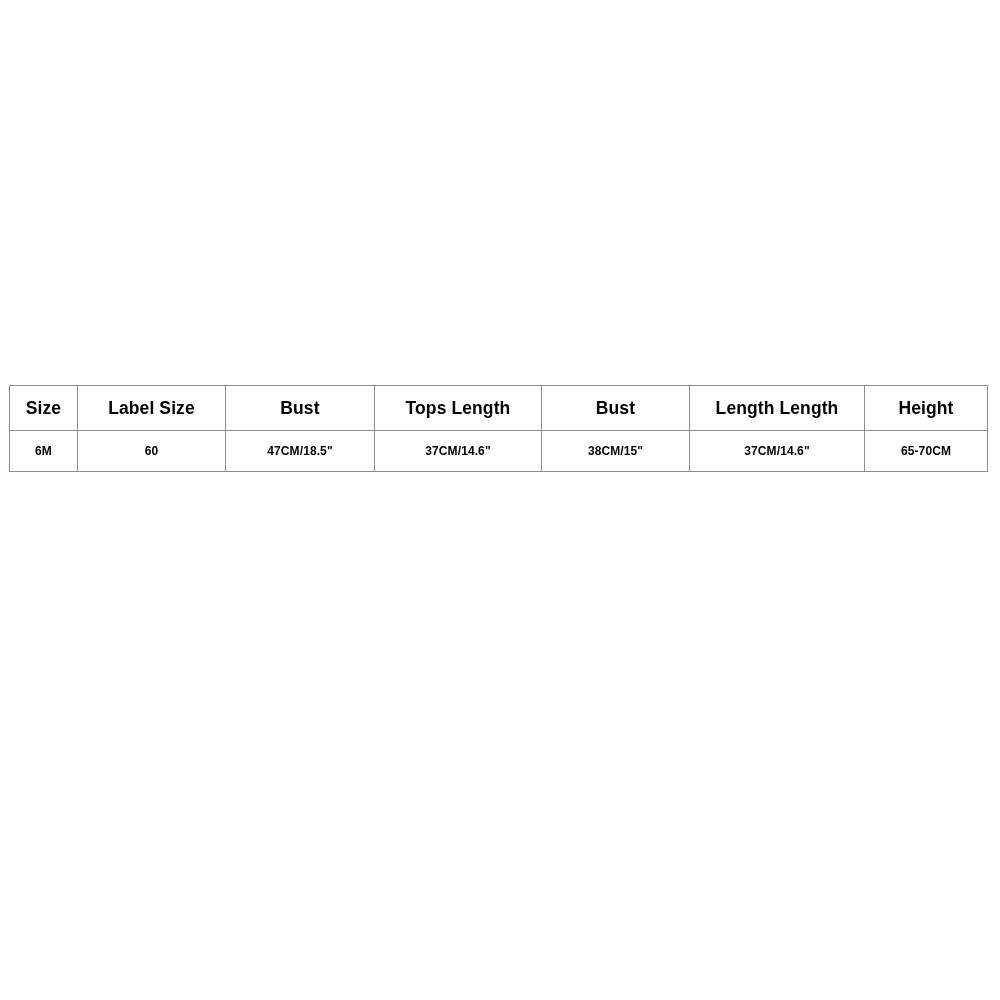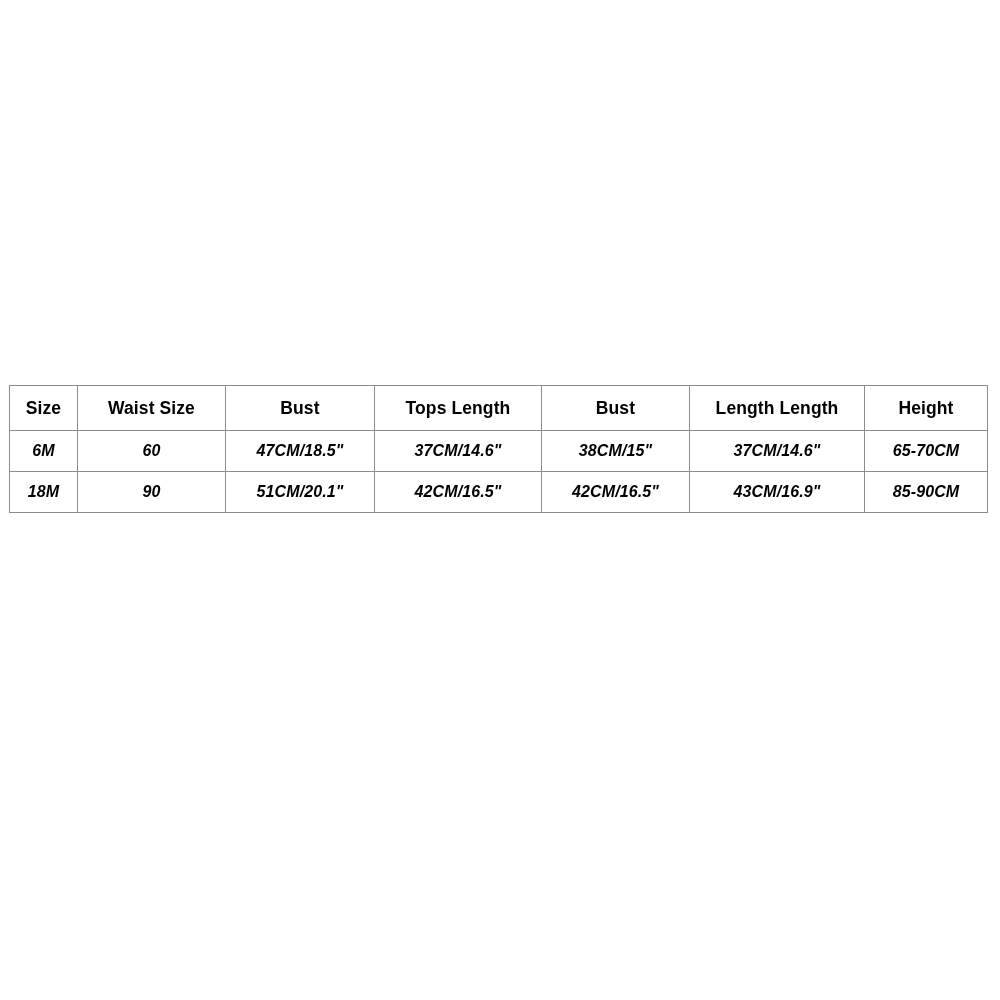--- a/index.html
+++ b/index.html
@@ -44,23 +44,22 @@
   }
 
   table.size-chart thead th {
     height: 44px;
     font-size: 17.5px;
     letter-spacing: 0.1px;
   }
 
   table.size-chart tbody td {
     height: 40px;
-    font-size: 16px;
+    font-size: 12px;
     letter-spacing: 0.1px;
-    font-style: italic;
   }
 
   
   col.c-size   { width: 68px;  }
   col.c-label  { width: 148px; }
   col.c-bust   { width: 149px; }
   col.c-tops   { width: 167px; }
   col.c-waist  { width: 148px; }
   col.c-pants  { width: 175px; }
   col.c-height { width: 123px; }
@@ -75,42 +74,33 @@
       <col class="c-label">
       <col class="c-bust">
       <col class="c-tops">
       <col class="c-waist">
       <col class="c-pants">
       <col class="c-height">
     </colgroup>
     <thead>
       <tr>
         <th>Size</th>
-        <th>Waist Size</th>
+        <th>Label Size</th>
         <th>Bust</th>
         <th>Tops Length</th>
         <th>Bust</th>
         <th>Length Length</th>
         <th>Height</th>
       </tr>
     </thead>
     <tbody>
       <tr>
         <td>6M</td>
         <td>60</td>
         <td>47CM/18.5"</td>
         <td>37CM/14.6"</td>
         <td>38CM/15"</td>
         <td>37CM/14.6"</td>
         <td>65-70CM</td>
       </tr>
-      <tr>
-        <td>18M</td>
-        <td>90</td>
-        <td>51CM/20.1"</td>
-        <td>42CM/16.5"</td>
-        <td>42CM/16.5"</td>
-        <td>43CM/16.9"</td>
-        <td>85-90CM</td>
-      </tr>
     </tbody>
   </table>
 </div>
 
 </body></html>

